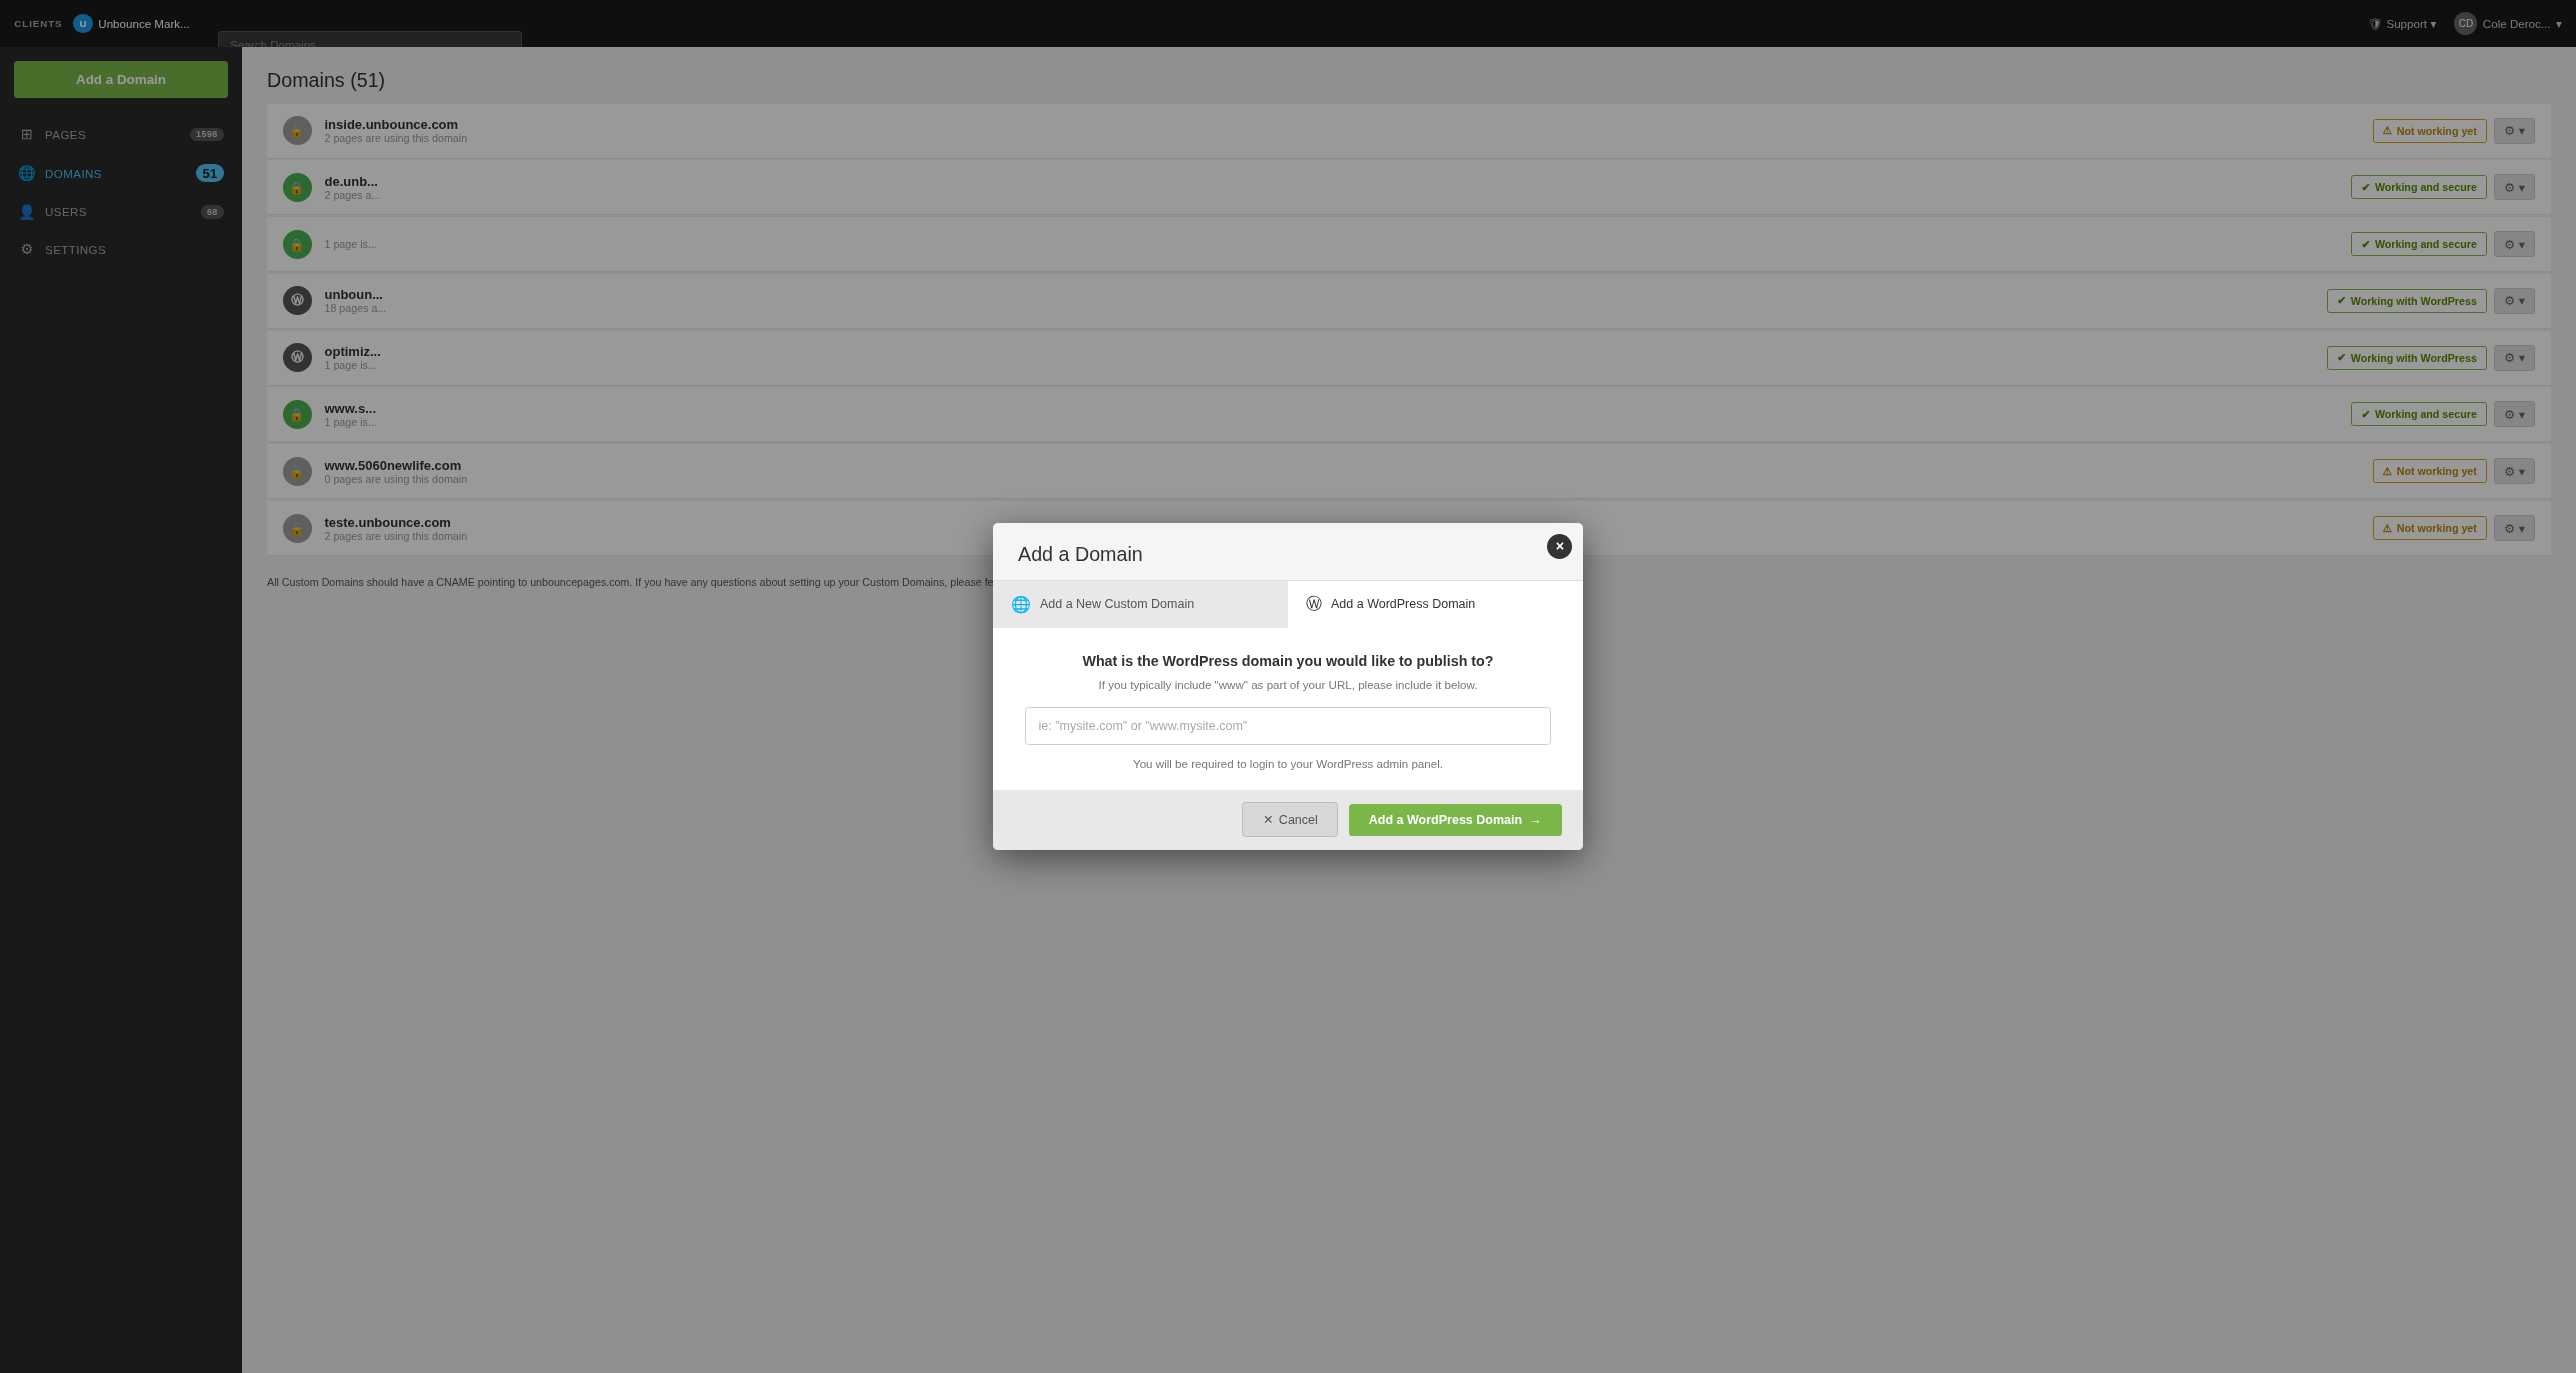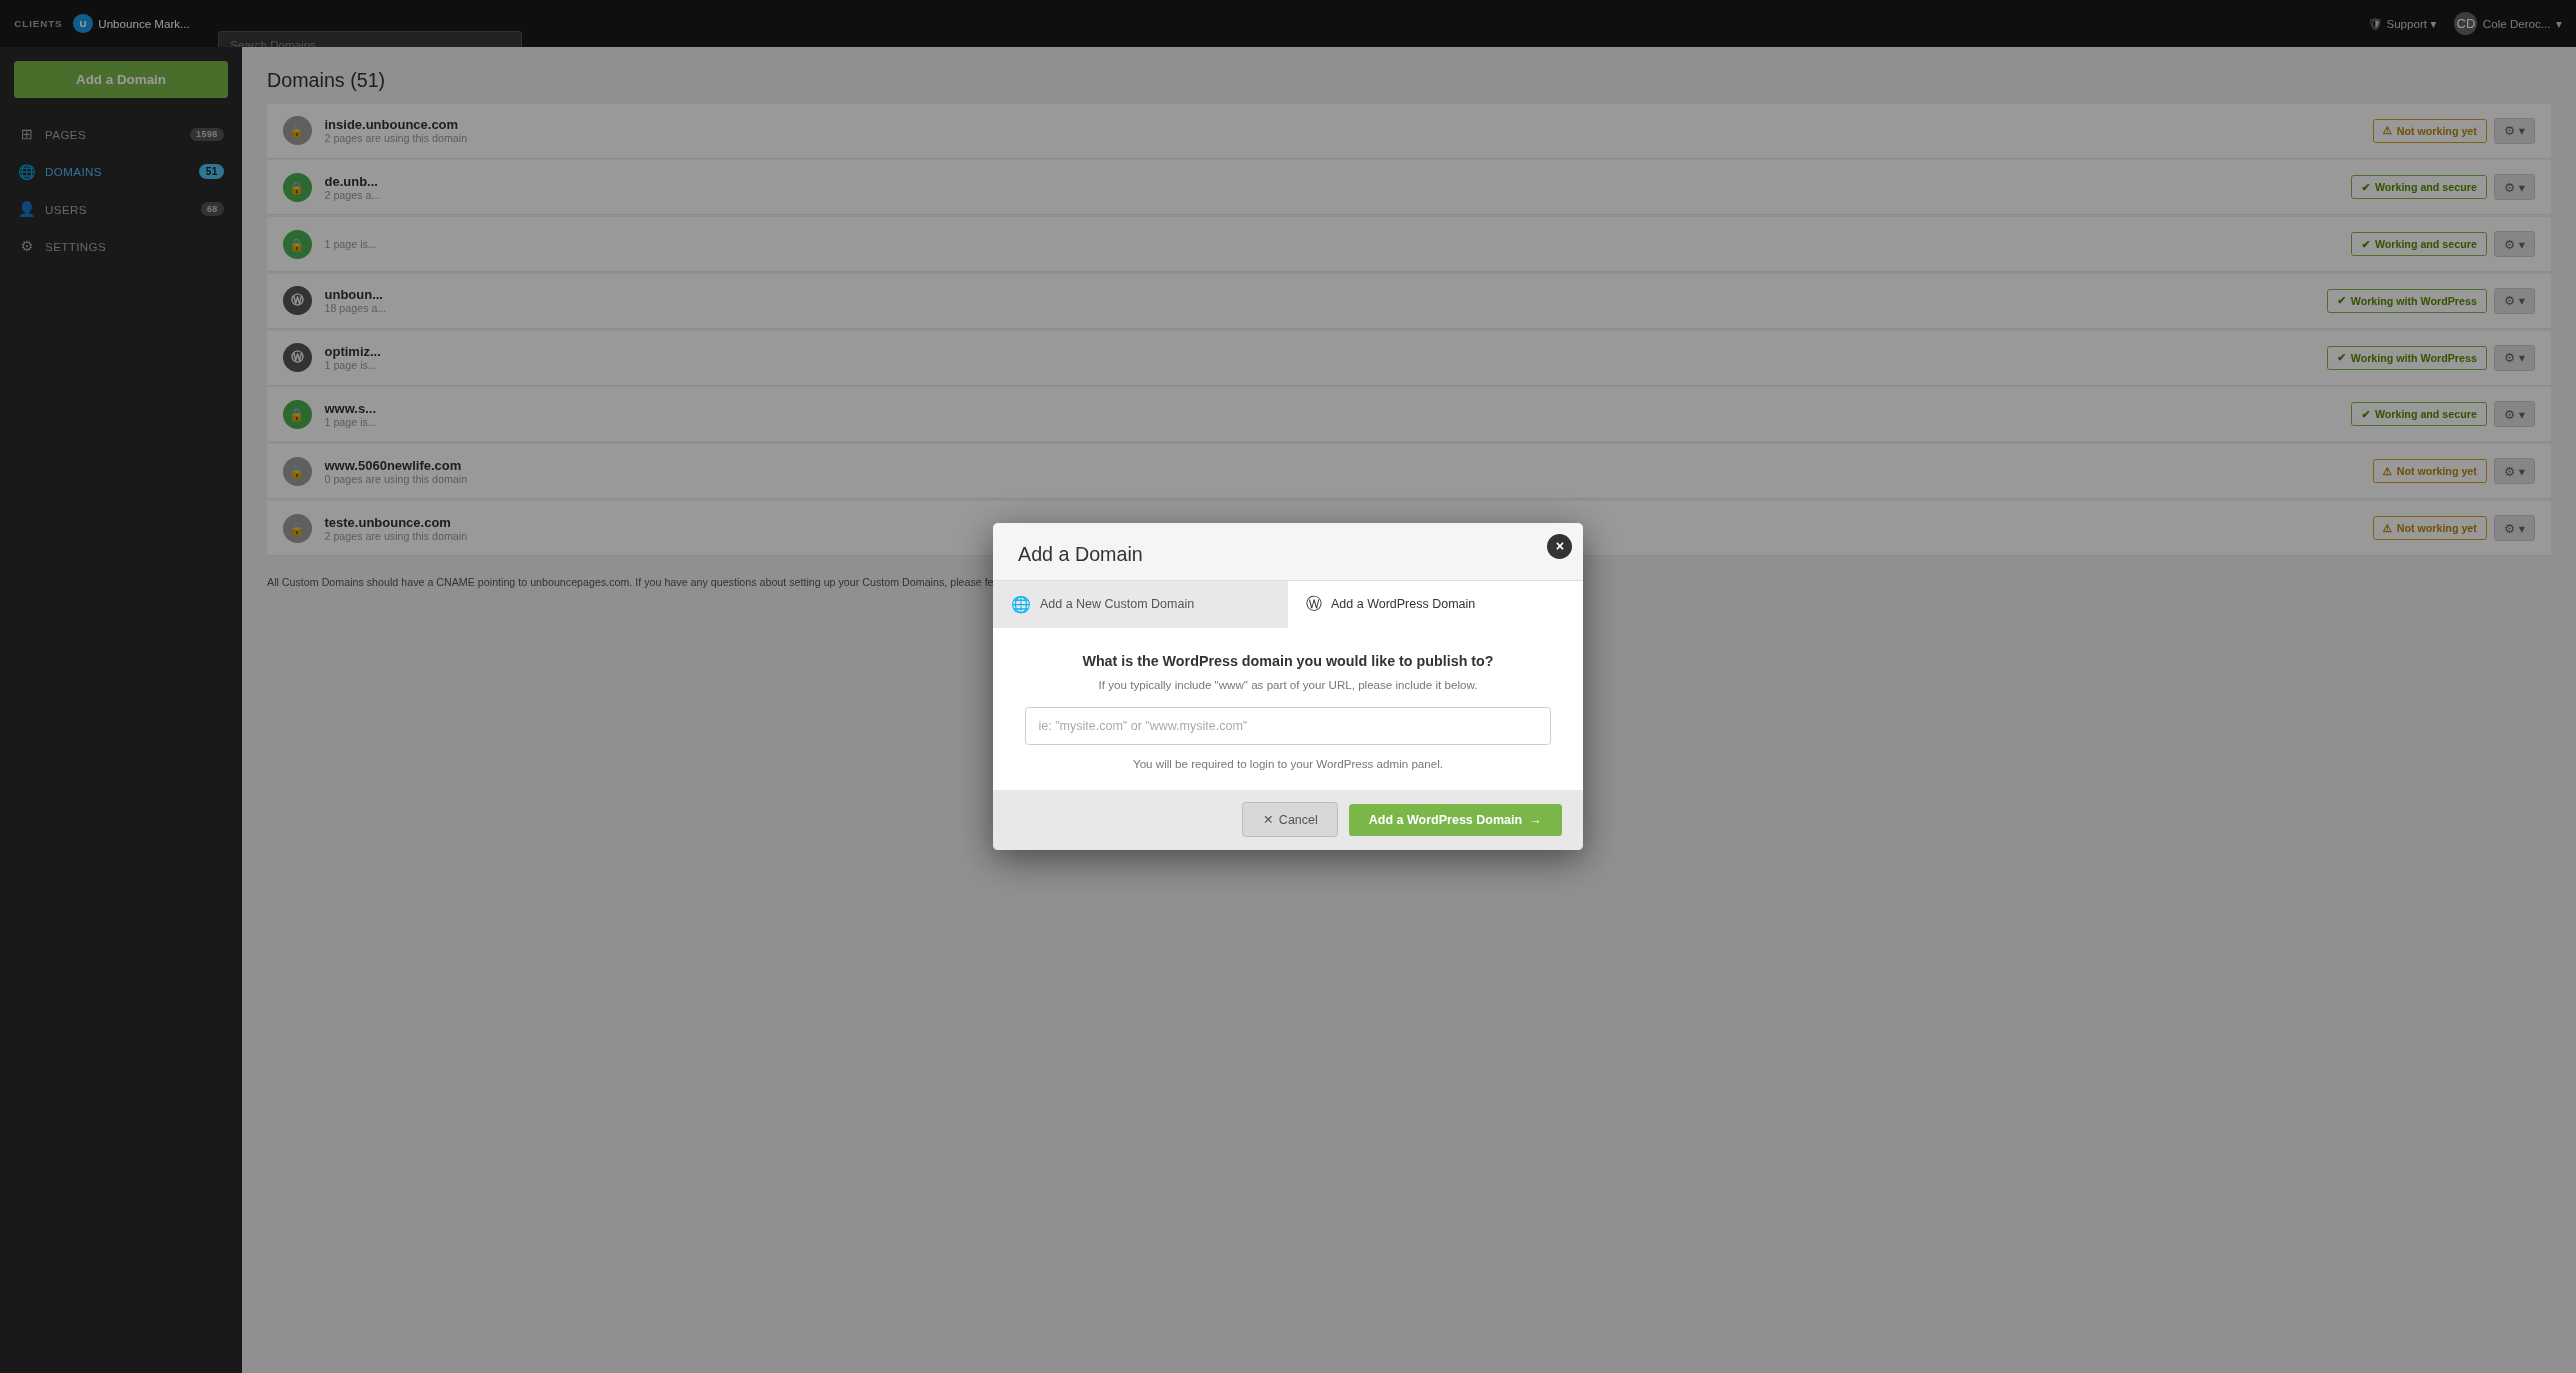--- a/index.html
+++ b/index.html
@@ -24,41 +24,41 @@
     }
     .topnav-search input {
       width: 100%; background: #3a3a3a; border: 0.9px solid #555; border-radius: 3.6px; color: #ccc; padding: 6.3px 10.7px; font-size: 11.6px; outline: none;
     }
     .topnav-search input::placeholder { color: #888; }
     .topnav-right {
       margin-left: auto; display: flex; align-items: center; gap: 18px; color: #ccc; font-size: 11.6px;
     }
     .topnav-right .support { display: flex; align-items: center; gap: 3.6px; }
     .topnav-right .user { display: flex; align-items: center; gap: 5.4px; }
-    .topnav-right .avatar { width: 23px; height: 23px; border-radius: 50%; background: #666; display: flex; align-items: center; justify-content: center; font-size: 13px; color: #fff; }
+    .topnav-right .avatar { width: 23px; height: 23px; border-radius: 50%; background: #666; display: flex; align-items: center; justify-content: center; font-size: 10px; color: #fff; }
 
     
     .layout { display: flex; height: calc(100vh - 47px); }
 
     
     .sidebar {
       width: 242px; background: #2b2b2b; display: flex; flex-direction: column; padding: 0;
       flex-shrink: 0;
     }
     .sidebar-add-btn {
       margin: 14.3px 14.3px 18px; background: #7ab648; color: #fff; border: none; border-radius: 3.6px;
       padding: 10.7px; font-size: 13.4px; font-weight: 600; cursor: pointer; text-align: center;
     }
     .sidebar-item {
       display: flex; align-items: center; padding: 10.7px 18px; color: #aaa; font-size: 11.6px; font-weight: 500; cursor: pointer; gap: 9px; text-transform: uppercase; letter-spacing: 0.4px;
     }
     .sidebar-item.active { color: #4fc3f7; }
     .sidebar-item .icon { font-size: 14.3px; width: 18px; text-align: center; }
     .sidebar-item .badge {
-      margin-left: auto; background: #4fc3f7; color: #1a1a1a; border-radius: 9px; font-size: 10px; font-weight: 700; padding: 1.8px 6.3px;
+      margin-left: auto; background: #4fc3f7; color: #1a1a1a; border-radius: 9px; font-size: 13px; font-weight: 700; padding: 1.8px 6.3px;
     }
     .sidebar-item .badge-dark {
       margin-left: auto; background: #555; color: #ccc; border-radius: 9px; font-size: 9px; font-weight: 700; padding: 1.8px 6.3px;
     }
 
     
     .main { flex: 1; background: #f0f0f0; overflow-y: auto; padding: 21.5px 25px; position: relative; }
     .main-title { font-size: 19.7px; font-weight: 400; color: #333; margin-bottom: 12px; }
 
     

